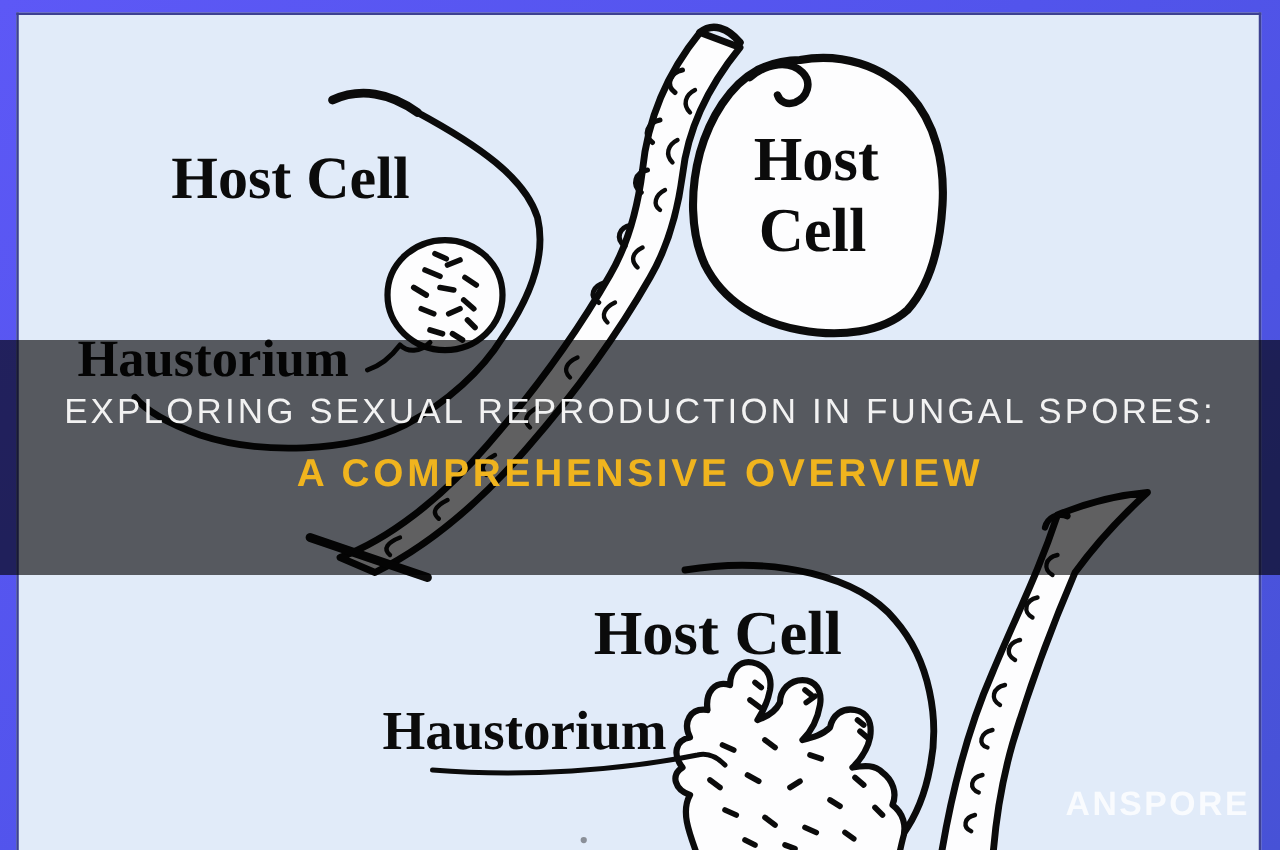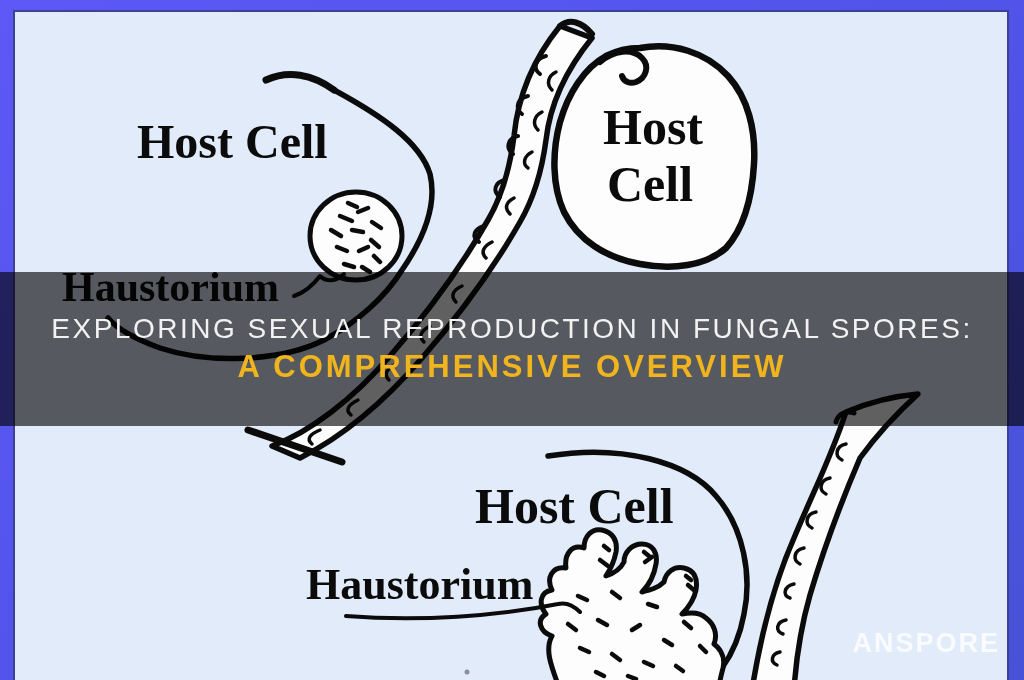--- a/index.html
+++ b/index.html
@@ -11,30 +11,30 @@
   .panel{
     position:absolute;left:13px;top:10px;width:996px;height:670px;
     background:#e1ebf9;border:2px solid #3d4192;border-bottom:none;
     box-sizing:border-box;
   }
   .drawing{position:absolute;left:0;top:0;width:1024px;height:680px;z-index:2;}
   .label-serif{
     font-family:"Liberation Serif",serif;font-weight:bold;fill:#0b0b0b;
   }
   .banner{
-    position:absolute;left:0;top:272px;width:1024px;height:154px;z-index:3;
+    position:absolute;left:0;top:272px;width:1024px;height:188px;z-index:3;
     background:rgba(0,0,0,0.62);
     display:flex;flex-direction:column;align-items:center;text-align:left;
   }
   .banner-line1{
     margin-top:42px;color:#f2f2f2;font-size:28px;font-weight:400;
     letter-spacing:2.5px;line-height:1.1;white-space:nowrap;
   }
   .banner-line2{
-    margin-top:5px;color:#f0b41e;font-size:31px;font-weight:bold;
+    margin-top:17px;color:#f0b41e;font-size:31px;font-weight:bold;
     letter-spacing:3px;line-height:1.1;white-space:nowrap;
   }
   .watermark{
     position:absolute;right:24px;top:628px;z-index:2;
     color:rgba(255,255,255,0.78);font-size:27px;font-weight:bold;
     letter-spacing:2px;white-space:nowrap;
   }
   .ink{stroke:#0b0b0b;fill:none;stroke-linecap:round;stroke-linejoin:round;}
   .paper{fill:#fdfdfe;}
 </style>

